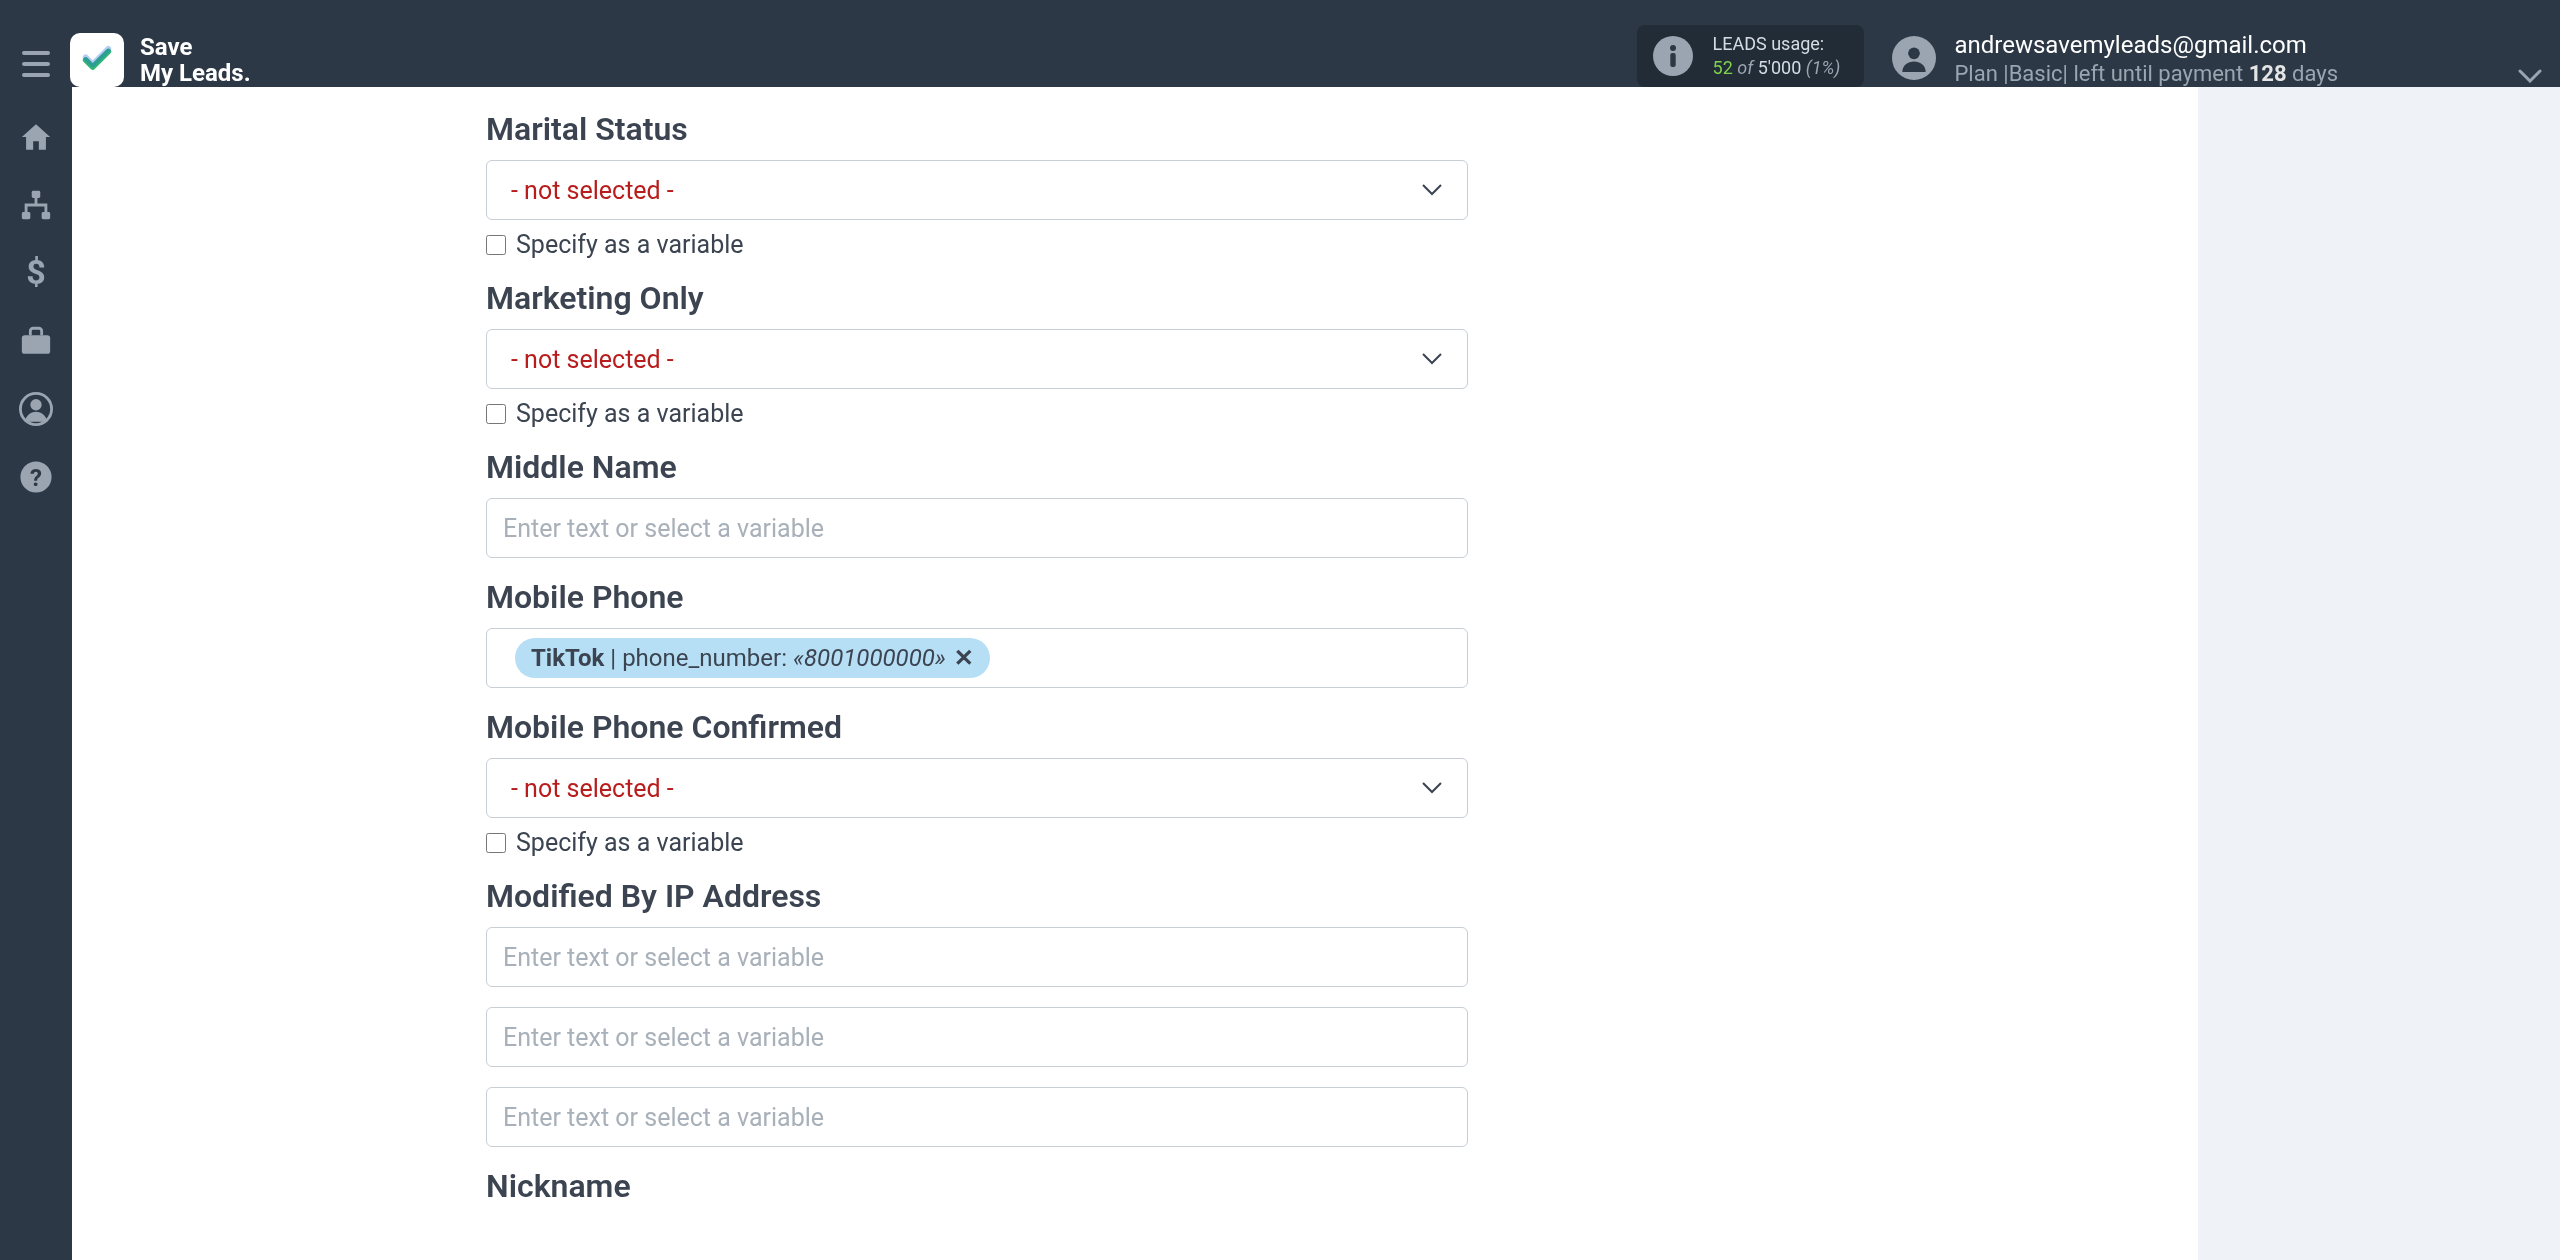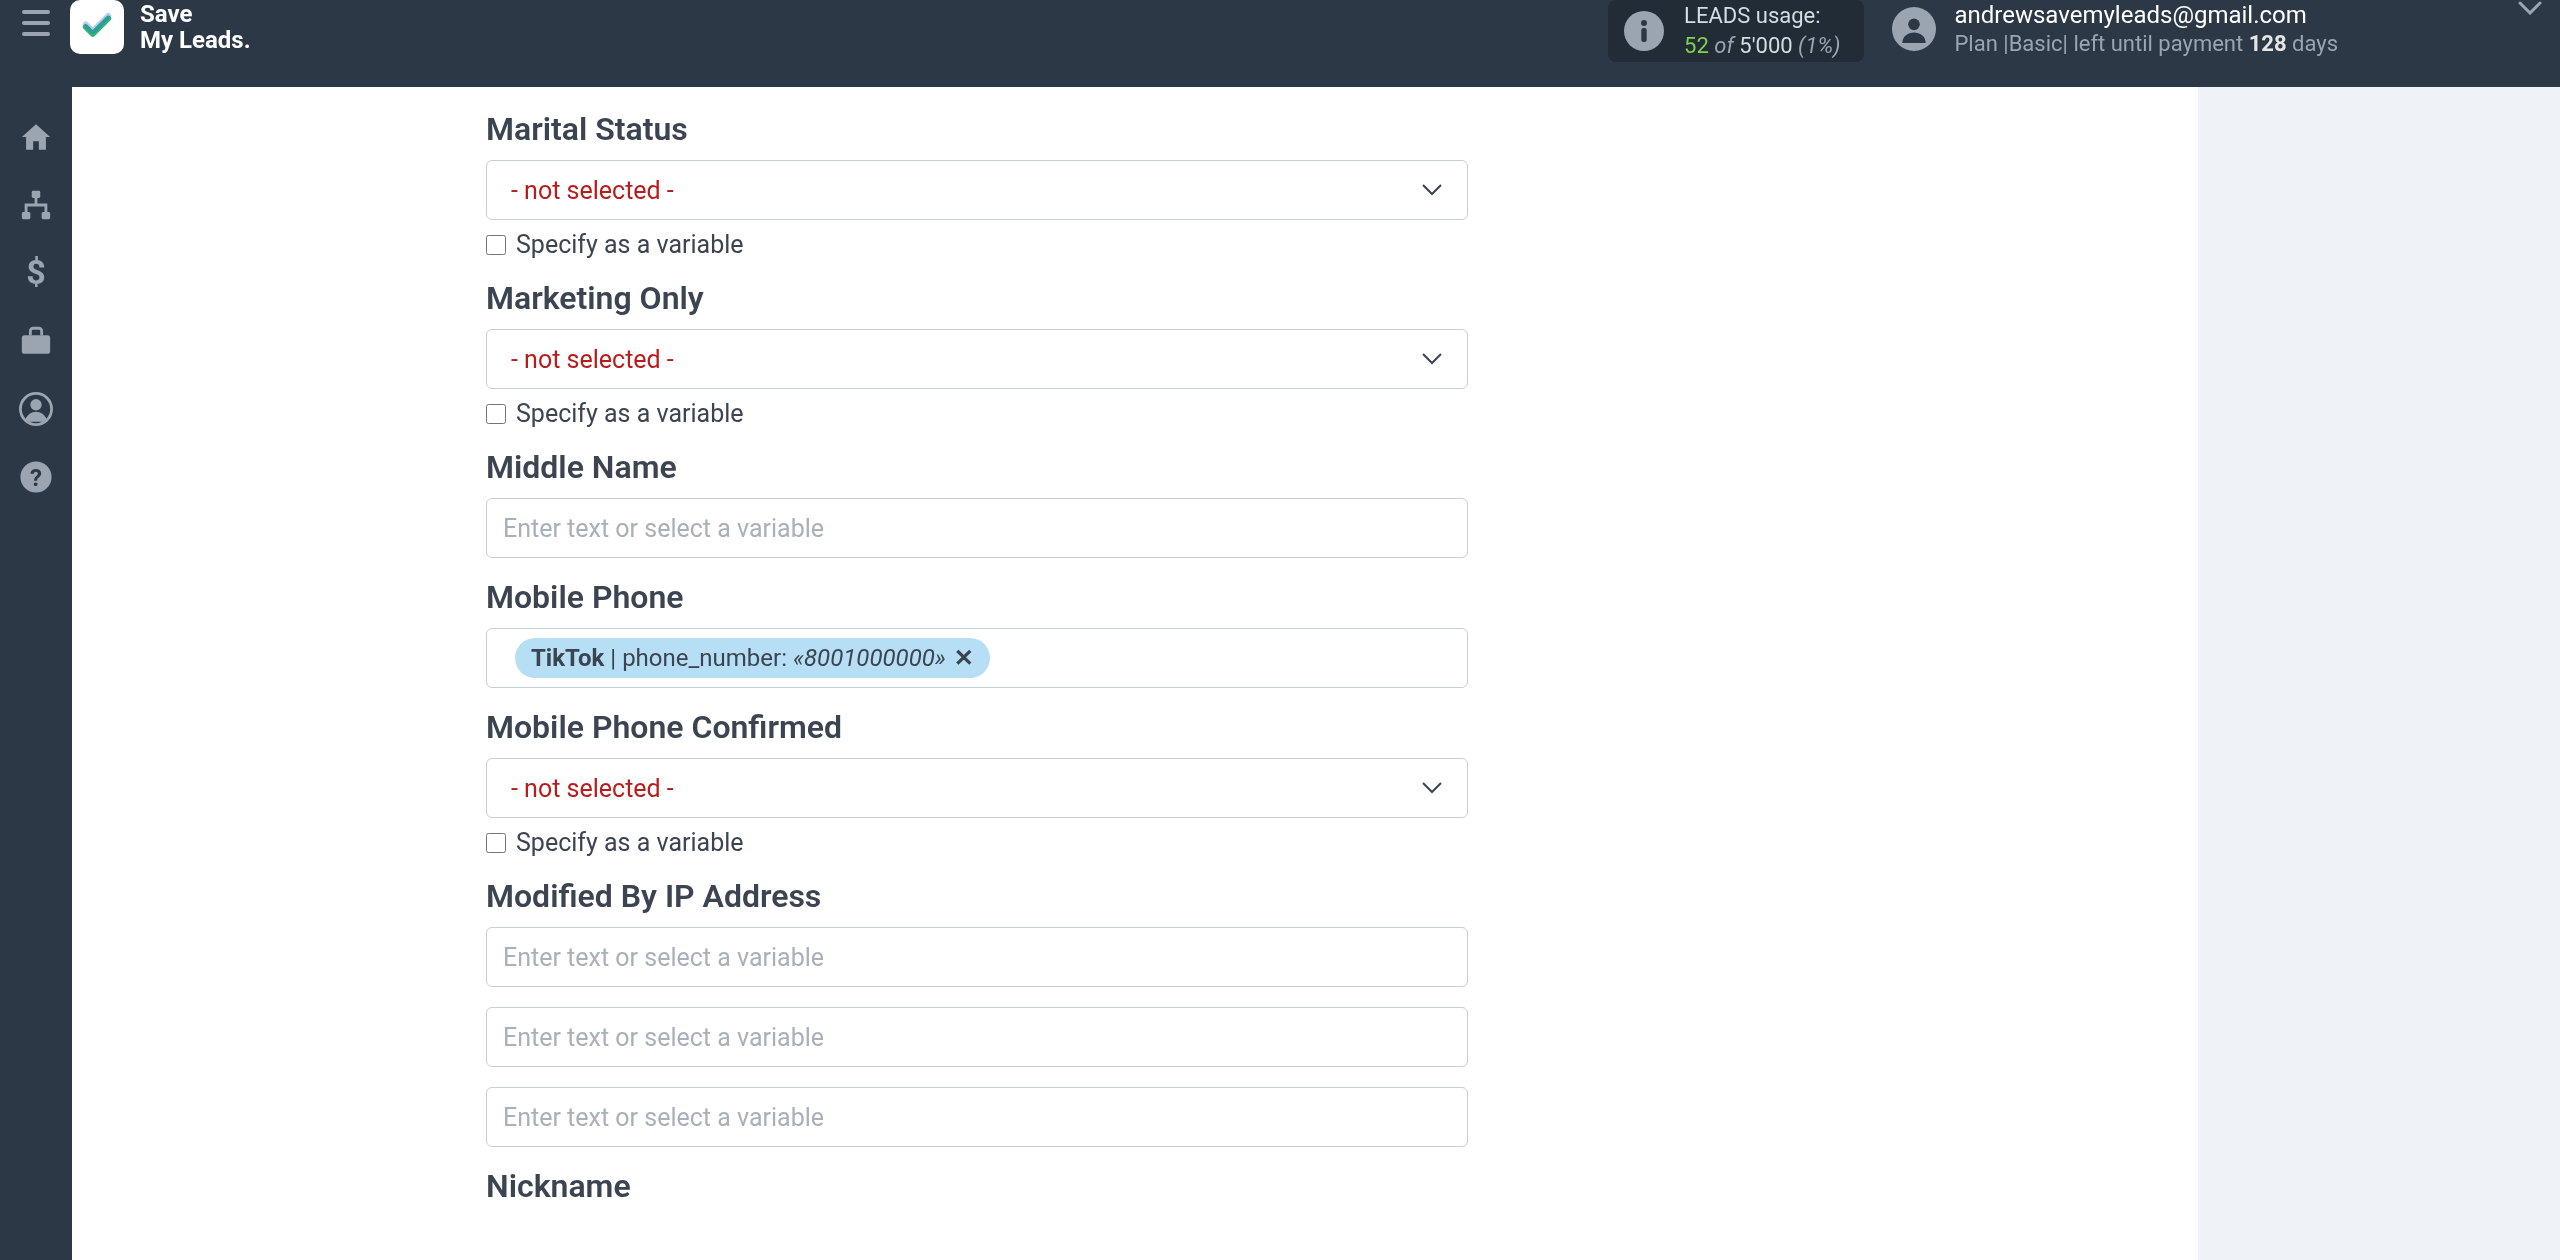--- a/index.html
+++ b/index.html
@@ -1,29 +1,29 @@
 <!DOCTYPE html>
 <html><head>
   <meta charset="utf-8">
   <style>
     * { margin: 0; padding: 0; box-sizing: border-box; font-family: -apple-system, BlinkMacSystemFont, "Segoe UI", Roboto, Arial, sans-serif; }
     body { background: #eff2f7; width: 2560px; height: 1260px; overflow: hidden; transform-origin: top left; }
     
-    .header { background: #2c3845; height: 87px; display: flex; align-items: flex-start; padding: 0 18px 0 14px; position: relative; z-index: 10; }
+    .header { background: #2c3845; height: 87px; display: flex; align-items: flex-end; padding: 0 18px 0 14px; position: relative; z-index: 10; }
     .hamburger { width: 44px; display: flex; flex-direction: column; gap: 7px; cursor: pointer; padding: 10px 8px; }
     .hamburger span { height: 4px; background: #9aa5b1; border-radius: 2px; }
     .logo-wrap { display: flex; align-items: center; gap: 16px; margin-left: 12px; }
     .logo-box { width: 54px; height: 54px; background: #fff; border-radius: 10px; display: flex; align-items: center; justify-content: center; }
     .logo-box svg { width: 34px; height: 34px; }
     .logo-text { color: #fff; font-weight: 700; font-size: 24px; line-height: 1.1; }
     .header-spacer { flex: 1; }
     .leads-usage { background: #222c37; border-radius: 8px; height: 62px; display: flex; align-items: center; padding: 0 24px 0 16px; gap: 20px; margin-right: 28px; }
     .info-circle { width: 40px; height: 40px; border-radius: 50%; background: #9aa5b1; display: flex; align-items: center; justify-content: center; }
     .info-circle svg { width: 10px; height: 24px; fill: #2c3845; }
-    .usage-text { color: #d5dce3; font-size: 22px; line-height: 1.35; }
+    .usage-text { color: #d5dce3; font-size: 18px; line-height: 1.35; }
     .usage-text .used { color: #7fd14e; }
     .usage-text .of, .usage-text .pct { color: #9aa5b1; font-style: italic; }
     .user-wrap { display: flex; align-items: center; gap: 18px; }
     .avatar { width: 44px; height: 44px; border-radius: 50%; background: #9aa5b1; display: flex; align-items: center; justify-content: center; }
     .avatar svg { width: 28px; height: 28px; fill: #2c3845; }
     .user-text { color: #fff; font-size: 24px; line-height: 1.25; }
     .user-text .plan-line { color: #9aa5b1; font-size: 22px; }
     .user-text .plan-line b { color: #e5e5e5; font-weight: 700; }
     .chevron-down { margin-left: 180px; }
     .chevron-down svg { width: 24px; height: 14px; fill: #9aa5b1; }

